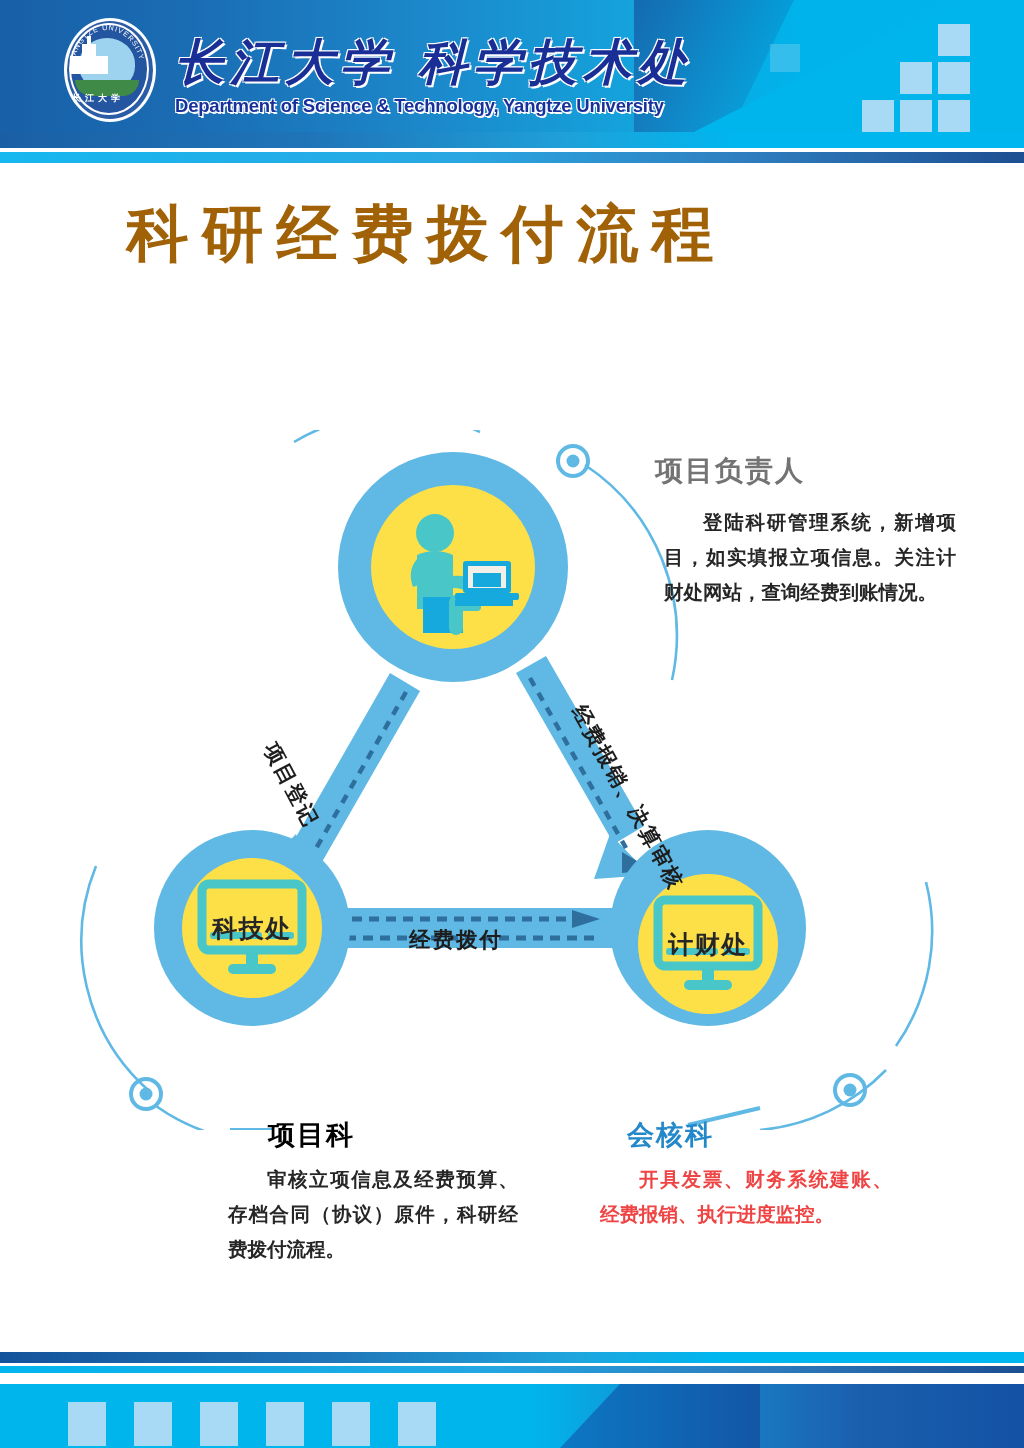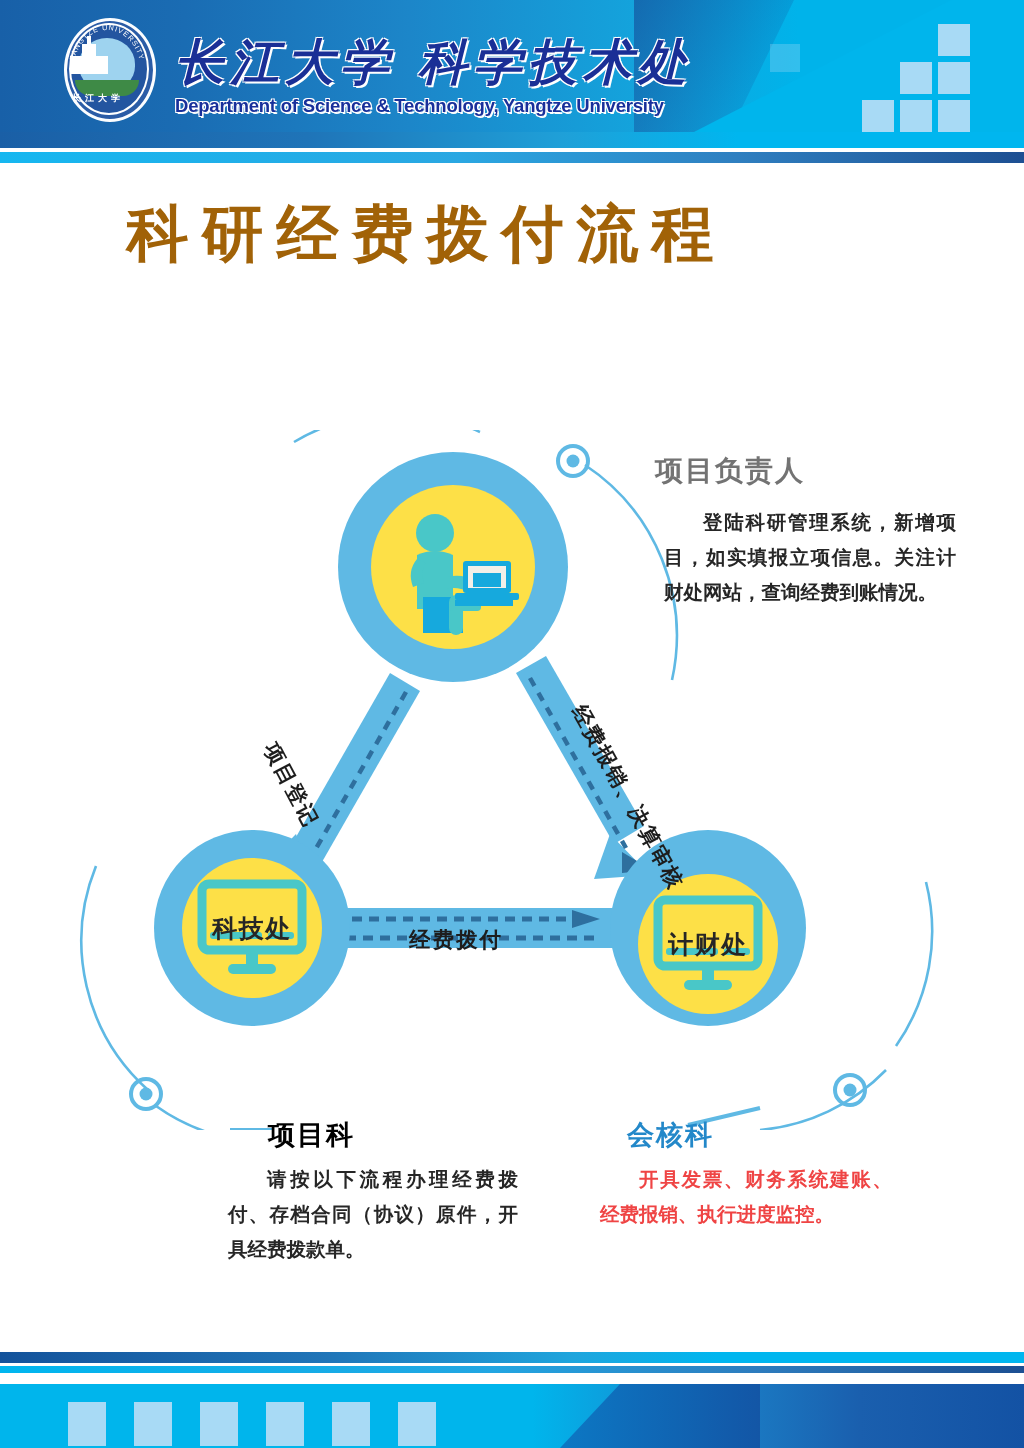--- a/index.html
+++ b/index.html
@@ -265,21 +265,21 @@
   </div>
 
   <div class="edge-lbl lbl-left">项目登记</div>
   <div class="edge-lbl lbl-right">经费报销、决算审核</div>
   <div class="edge-lbl lbl-mid-top">经费拨付</div>
 
   <div class="lead-head">项目负责人</div>
   <div class="lead-body">登陆科研管理系统，新增项目，如实填报立项信息。关注计财处网站，查询经费到账情况。</div>
 
   <div class="bl-head">项目科</div>
-  <div class="bl-body">请按以下流程办理经费拨付、存档合同（协议）原件，开具经费拨款单。</div>
+  <div class="bl-body">审核立项信息及经费预算、存档合同（协议）原件，科研经费拨付流程。</div>
 
   <div class="br-head">会核科</div>
   <div class="br-body">开具发票、财务系统建账、经费报销、执行进度监控。</div>
 
   <div class="foot-rule"></div>
   <div class="foot-rule2"></div>
   <div class="footer">
     <div class="foot-wedge"></div>
     <div class="foot-sq" style="left:68px;"></div>
     <div class="foot-sq" style="left:134px;"></div>

